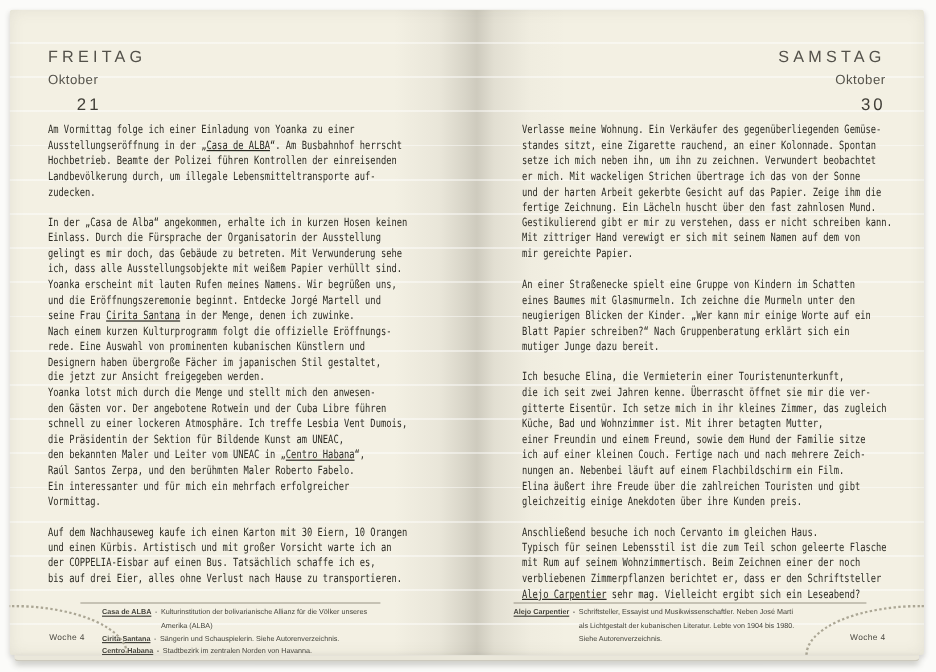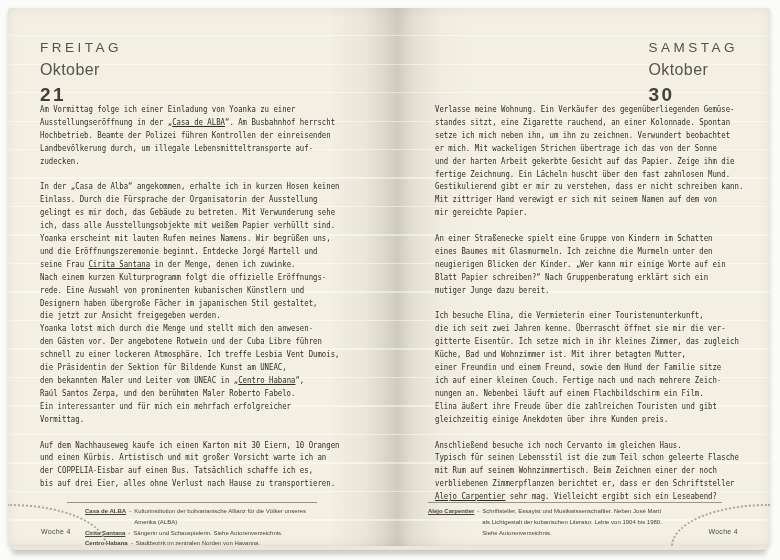--- a/index.html
+++ b/index.html
@@ -51,35 +51,35 @@
     border: 2px dotted #aba694;
     border-radius: 50%;
     background: transparent;
   }
   .perf-left  { left: -95px;  bottom: -42px; }
   .perf-right { right: -95px; bottom: -42px; }
 
   
   .hdr { position: absolute; top: 33px; color: #54524a; }
   .hdr-left  { left: 32px;  text-align: left; }
-  .hdr-right { right: 32px; }
+  .hdr-right { right: 32px; text-align: right; }
   .weekday {
     font-size: 13.5px; line-height: 1;
     letter-spacing: 3.5px; font-weight: 500;
     color: #53514a;
   }
   .month {
-    font-size: 16px; line-height: 1;
+    font-size: 11px; line-height: 1;
     margin-top: 7px; letter-spacing: 0.4px;
     color: #55534b;
   }
   .day {
-    font-size: 19px; line-height: 1;
+    font-size: 14px; line-height: 1;
     margin-top: 7px; letter-spacing: 2.5px;
-    font-weight: 700; color: #413f38;
+    font-weight: 400; color: #413f38; margin-left: 24px;
   }
 
   
   .entry {
     position: absolute; top: 95px;
     width: 430px;
     transform: scaleX(0.77);
     transform-origin: left top;
     font-family: "DejaVu Sans Mono", monospace;
     font-size: 9.5px; line-height: 12.9px;

